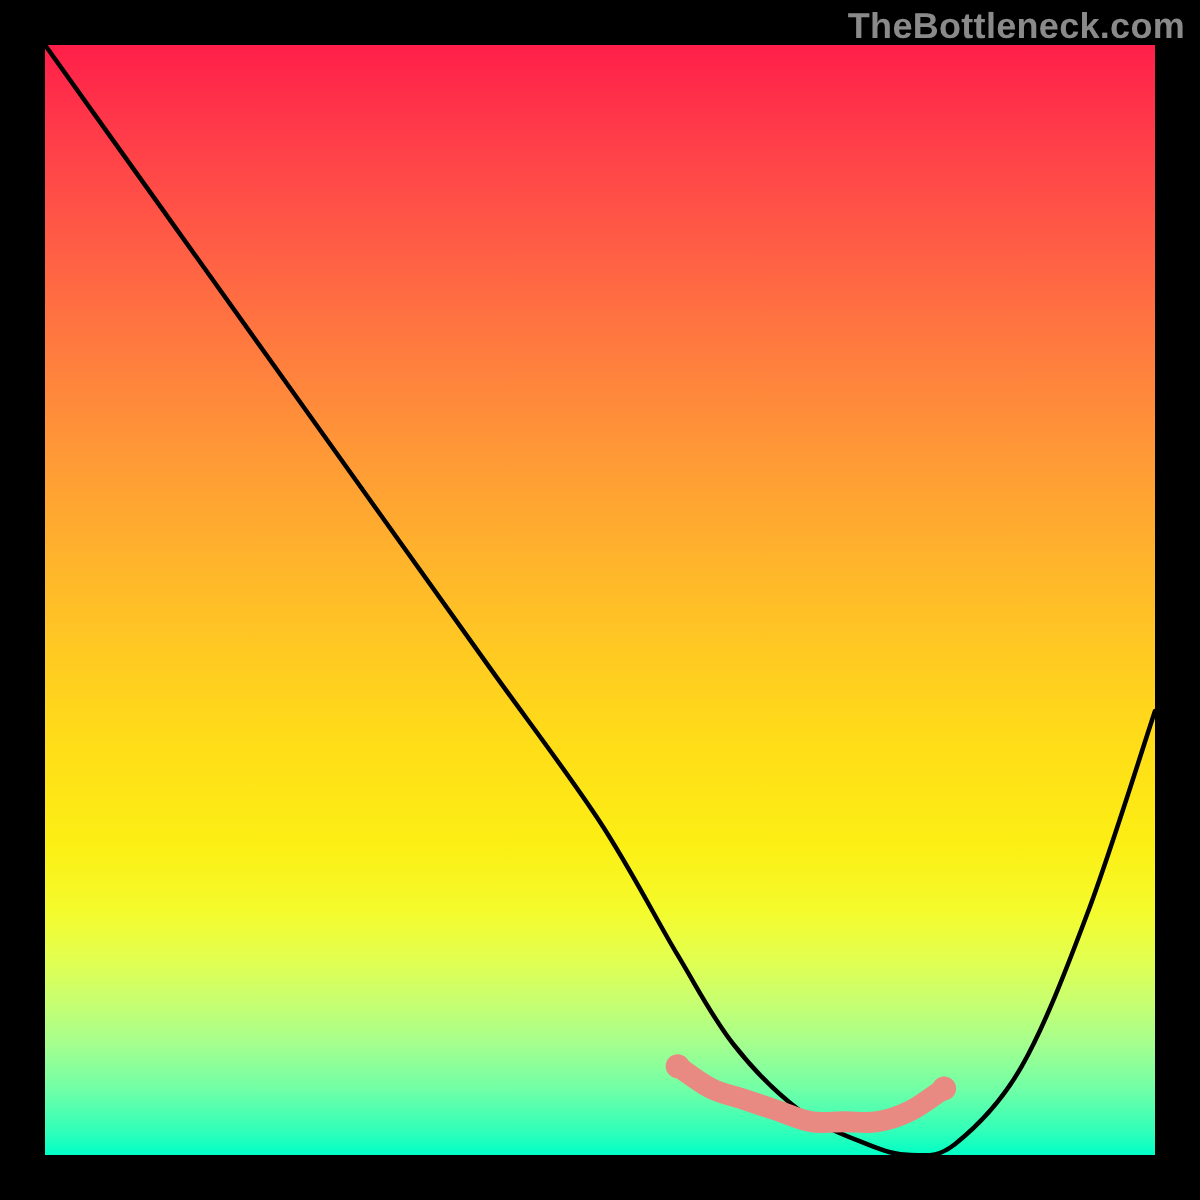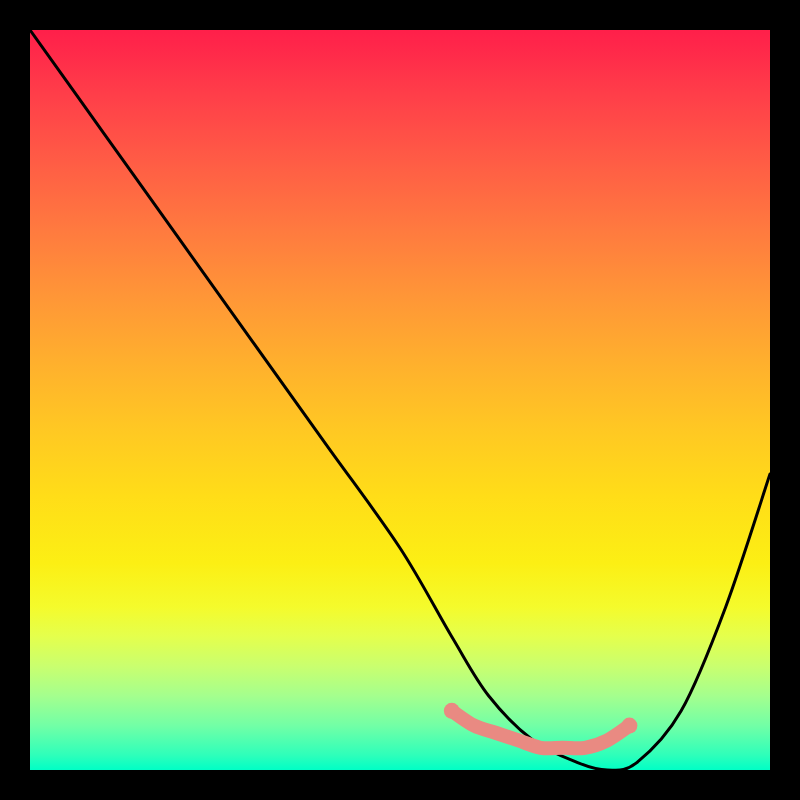--- a/index.html
+++ b/index.html
@@ -50,20 +50,21 @@
     position: absolute;
     left: 0; top: 0;
     width: 740px; height: 740px;
     z-index: 2;
   }
 </style>
 </head>
 <body>
 
 <div class="frame">
+  <div class="watermark">TheBottleneck.com</div>
   <div class="plot">
     <svg class="curves" viewBox="0 0 740 740">
       <path d="M 0,0 C 12.333333333333334,17.26666666666667 49.33333333333333,69.06666666666669 74,103.60000000000002 C 98.66666666666667,138.13333333333335 123.33333333333333,172.6666666666667 148,207.20000000000005 C 172.66666666666666,241.73333333333338 197.33333333333334,276.2666666666667 222,310.8 C 246.66666666666666,345.3333333333333 271.3333333333333,379.8666666666667 296,414.4 C 320.6666666666667,448.9333333333333 349.03333333333336,485.93333333333334 370,518 C 390.96666666666664,550.0666666666666 406.99999999999994,582.1333333333333 421.79999999999995,606.8 C 436.59999999999997,631.4666666666666 445.23333333333335,648.7333333333333 458.8,666 C 472.3666666666667,683.2666666666667 488.40000000000003,699.3 503.20000000000005,710.4 C 518,721.5 535.2666666666667,727.6666666666667 547.6,732.6 C 559.9333333333334,737.5333333333333 567.3333333333334,740 577.2,740 C 587.0666666666667,740 594.4666666666666,742.4666666666667 606.8,732.6 C 619.1333333333333,722.7333333333333 636.4000000000001,706.6999999999999 651.2,680.8 C 666,654.9 680.8,616.6666666666667 695.5999999999999,577.2 C 710.3999999999999,537.7333333333333 732.6,466.2 740,444" fill="none" stroke="#000" stroke-width="3" stroke-linecap="round"></path>
       <path d="M 421.79999999999995,680.8 C 425.49999999999994,683.2666666666667 436.6,691.9 444,695.6 C 451.4,699.3000000000001 458.79999999999995,700.5333333333333 466.2,703 C 473.6,705.4666666666667 481.00000000000006,707.9333333333333 488.40000000000003,710.4 C 495.8,712.8666666666667 503.2,716.5666666666666 510.59999999999997,717.8 C 518,719.0333333333333 525.4,717.8 532.8,717.8 C 540.1999999999999,717.8 547.6,719.0333333333333 555,717.8 C 562.4,716.5666666666666 569.8000000000001,714.0999999999999 577.2,710.4 C 584.6,706.7 595.7,698.0666666666667 599.4000000000001,695.6" fill="none" stroke="#e98a82" stroke-width="14" stroke-linecap="round"></path>
       <g>
           <circle cx="421.79999999999995" cy="680.8" r="8" fill="#e98a82"></circle>
           <circle cx="599.4000000000001" cy="695.6" r="8" fill="#e98a82"></circle>
         </g>
     </svg>
   </div>

